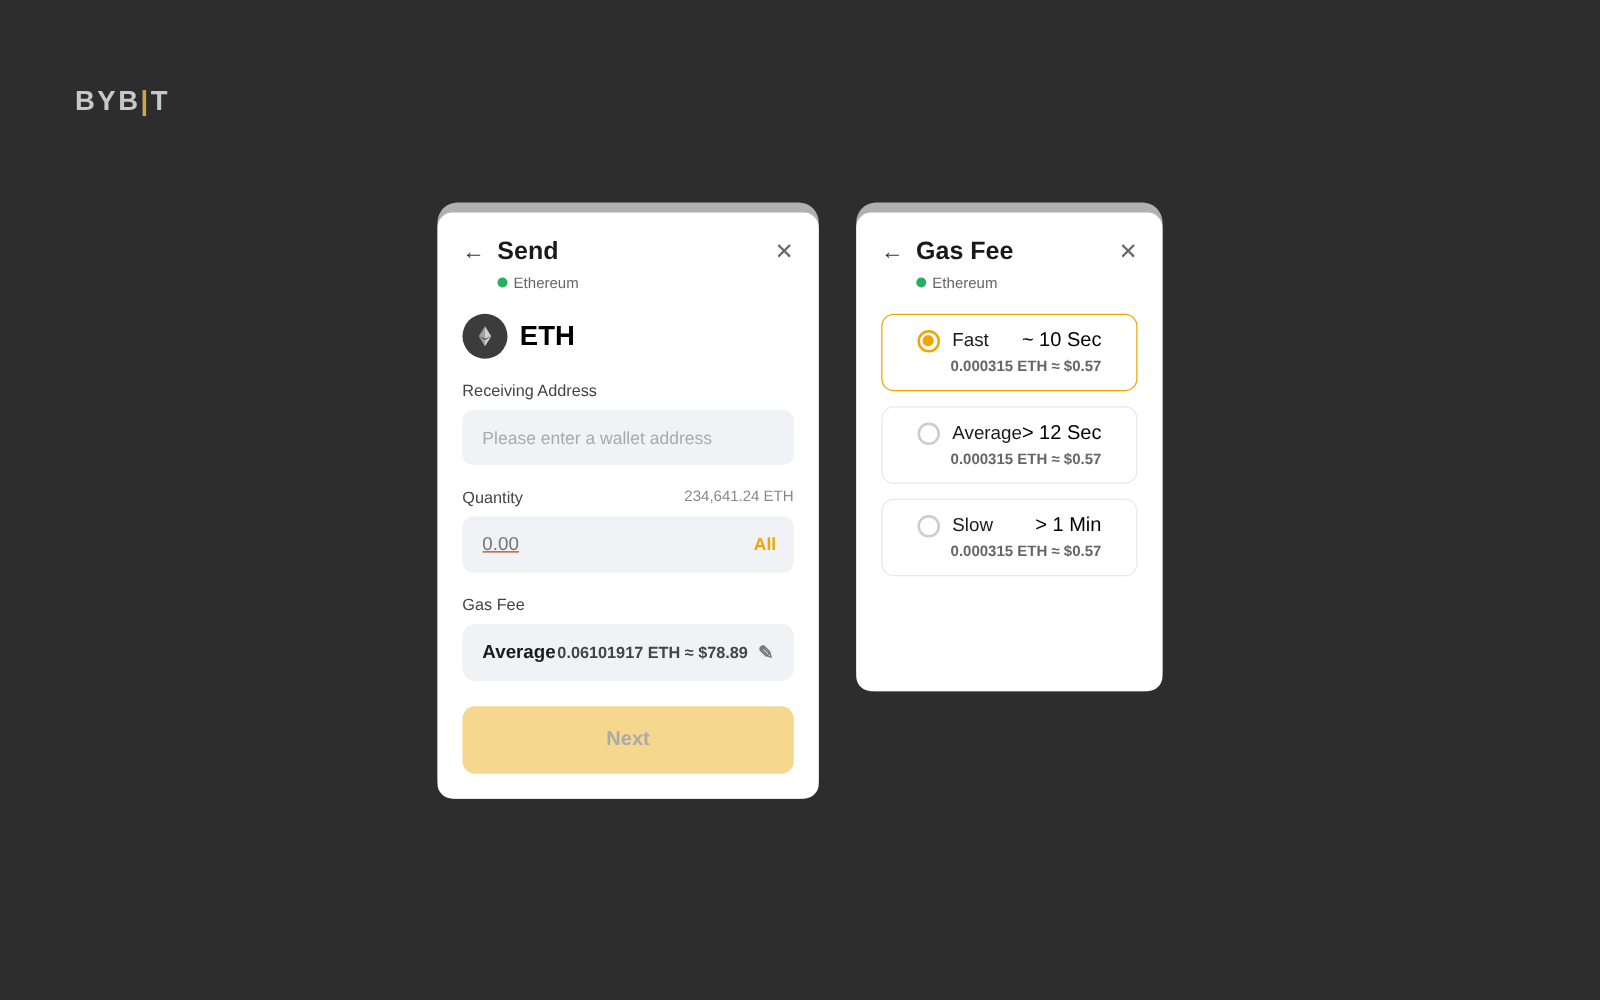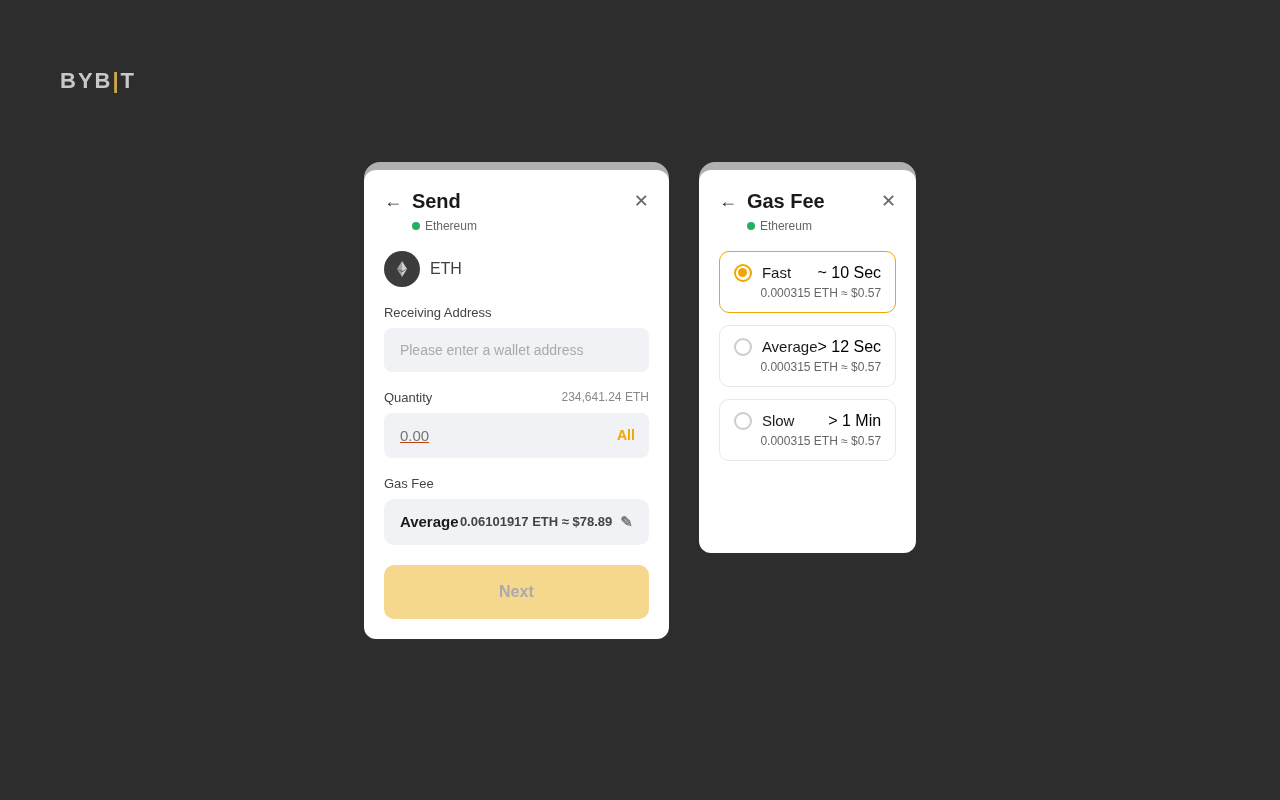--- a/index.html
+++ b/index.html
@@ -123,23 +123,23 @@
       height: 36px;
       border-radius: 50%;
       background: #3c3c3c;
       display: flex;
       align-items: center;
       justify-content: center;
       color: white;
       font-size: 16px;
     }
     .token-name {
-      font-size: 16px;
-      font-weight: 400;
-      color: #404040;
+      font-size: 22px;
+      font-weight: 700;
+      color: #000000;
     }
 
     
     .field-label {
       font-size: 13px;
       color: #444;
       margin-bottom: 8px;
     }
     .field-label-row {
       display: flex;
@@ -244,21 +244,21 @@
     .gas-card-inner {
       background: #ffffff;
       border-radius: 12px;
       padding: 20px;
     }
 
     
     .gas-option {
       border: 1.5px solid #e8e8e8;
       border-radius: 10px;
-      padding: 12px 14px;
+      padding: 12px 28px;
       margin-bottom: 12px;
       cursor: pointer;
       position: relative;
     }
     .gas-option.selected {
       border-color: #f0a500;
     }
     .gas-option-top {
       display: flex;
       align-items: center;
@@ -298,20 +298,21 @@
       color: #000000;
     }
     .gas-option-bottom {
       display: flex;
       justify-content: flex-end;
       margin-top: 4px;
     }
     .gas-option-amount {
       font-size: 12px;
       color: #666;
+      font-weight: bold;
     }
 
     
     .save-btn {
       width: 100%;
       background: #f0a500;
       border: none;
       border-radius: 10px;
       padding: 18px;
       font-size: 16px;

